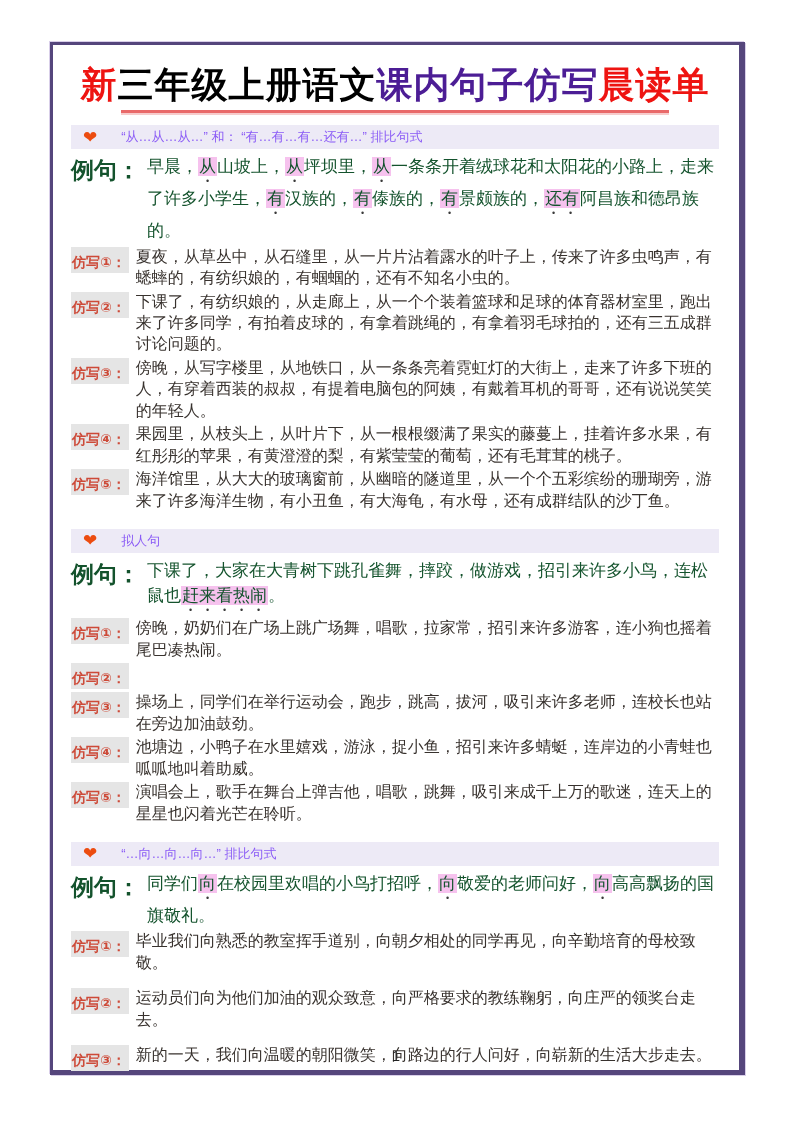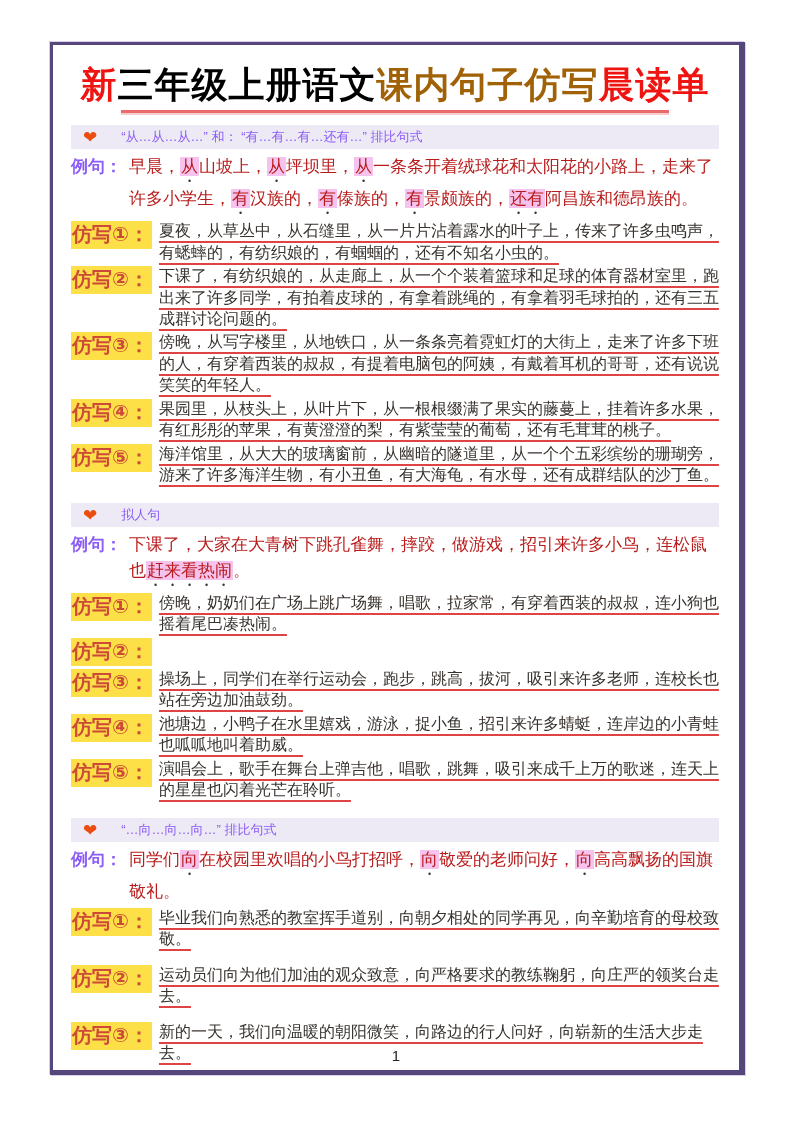--- a/index.html
+++ b/index.html
@@ -16,21 +16,21 @@
     padding:12px 20px 6px 18px;
     background:#ffffff;
   }
   
   .title{
     text-align:center;font-size:36px;font-weight:bold;letter-spacing:1px;
     margin:6px 0 4px 0;line-height:1.2;white-space:nowrap;
   }
   .tp-red{color:#ee1411;}
   .tp-black{color:#000000;}
-  .tp-blue{color:#a16207;}
+  .tp-blue{color:#4c1d95;}
   .title-rule{
     width:548px;height:3px;margin:2px auto 12px auto;
     background:#e96a6a;box-shadow:0 2px 0 #f7cccc;
   }
   .lesson{
     text-align:center;font-size:25px;font-weight:bold;color:#ee1411;
     margin:0 0 10px 0;
   }
   .lesson-bubble{
     display:inline-block;vertical-align:middle;
@@ -44,30 +44,29 @@
   .block{margin-top:0;}
   .block + .block{margin-top:18px;}
   .band{
     background:#edeaf6;display:flex;align-items:center;
     padding:3px 8px;margin:2px 0 5px 0;
   }
   .heart{color:#ec4c10;font-size:17px;margin:0 24px 0 4px;line-height:1;}
   .band-text{color:#8b5cf6;font-weight:normal;font-size:13px;}
   .row{display:flex;align-items:flex-start;margin:2px 0;}
   .lbl{flex:0 0 auto;font-weight:bold;white-space:nowrap;margin-right:7px;}
-  .lbl-ex{color:#8b5cf6;font-size:17px;padding-top:1px;}
+  .lbl-ex{color:#14532d;font-size:23px;padding-top:1px;}
   .lbl-im{
-    color:#cd4a38;background:#fde047;font-size:20px;
-    padding:0 3px 1px 1px;margin-top:1px;
+    color:#cd4a38;background:#e5e5e5;font-size:14px;
+    padding:7px 3px 1px 1px;margin-top:1px;
   }
   .txt{flex:1 1 auto;margin:0;}
-  .example .txt{font-size:17px;line-height:1.5;color:#b91c1c;}
+  .example .txt{font-size:17px;line-height:1.5;color:#14532d;}
   .imitation .txt{
     font-size:16px;line-height:1.34;color:#38322e;
-    text-decoration:underline;
     text-decoration-color:#e04343;
     text-decoration-thickness:1.5px;
     text-underline-offset:5px;
   }
   .block.spaced .imitation{margin:2px 0 14px 0;}
   .hl{
     font-style:normal;background:#f6c2ee;padding:0 1px;
     -webkit-text-emphasis:dot #3a3a3a;
     text-emphasis:dot #3a3a3a;
     text-emphasis-position:under right;
@@ -118,21 +117,21 @@
         <div class="band">
           <span class="heart">❤</span>
           <span class="band-text">拟人句</span>
         </div>
         <div class="row example">
           <span class="lbl lbl-ex">例句：</span>
           <p class="txt">下课了，大家在大青树下跳孔雀舞，摔跤，做游戏，招引来许多小鸟，连松鼠也<em class="hl">赶来看热闹</em>。</p>
         </div>
         <div class="row imitation">
           <span class="lbl lbl-im">仿写①：</span>
-          <p class="txt">傍晚，奶奶们在广场上跳广场舞，唱歌，拉家常，有穿着西装的叔叔，连小狗也摇着尾巴凑热闹。</p>
+          <p class="txt">傍晚，奶奶们在广场上跳广场舞，唱歌，拉家常，招引来许多游客，连小狗也摇着尾巴凑热闹。</p>
         </div>
         <div class="row imitation">
           <span class="lbl lbl-im">仿写②：</span>
         </div>
         <div class="row imitation">
           <span class="lbl lbl-im">仿写③：</span>
           <p class="txt">操场上，同学们在举行运动会，跑步，跳高，拔河，吸引来许多老师，连校长也站在旁边加油鼓劲。</p>
         </div>
         <div class="row imitation">
           <span class="lbl lbl-im">仿写④：</span>

